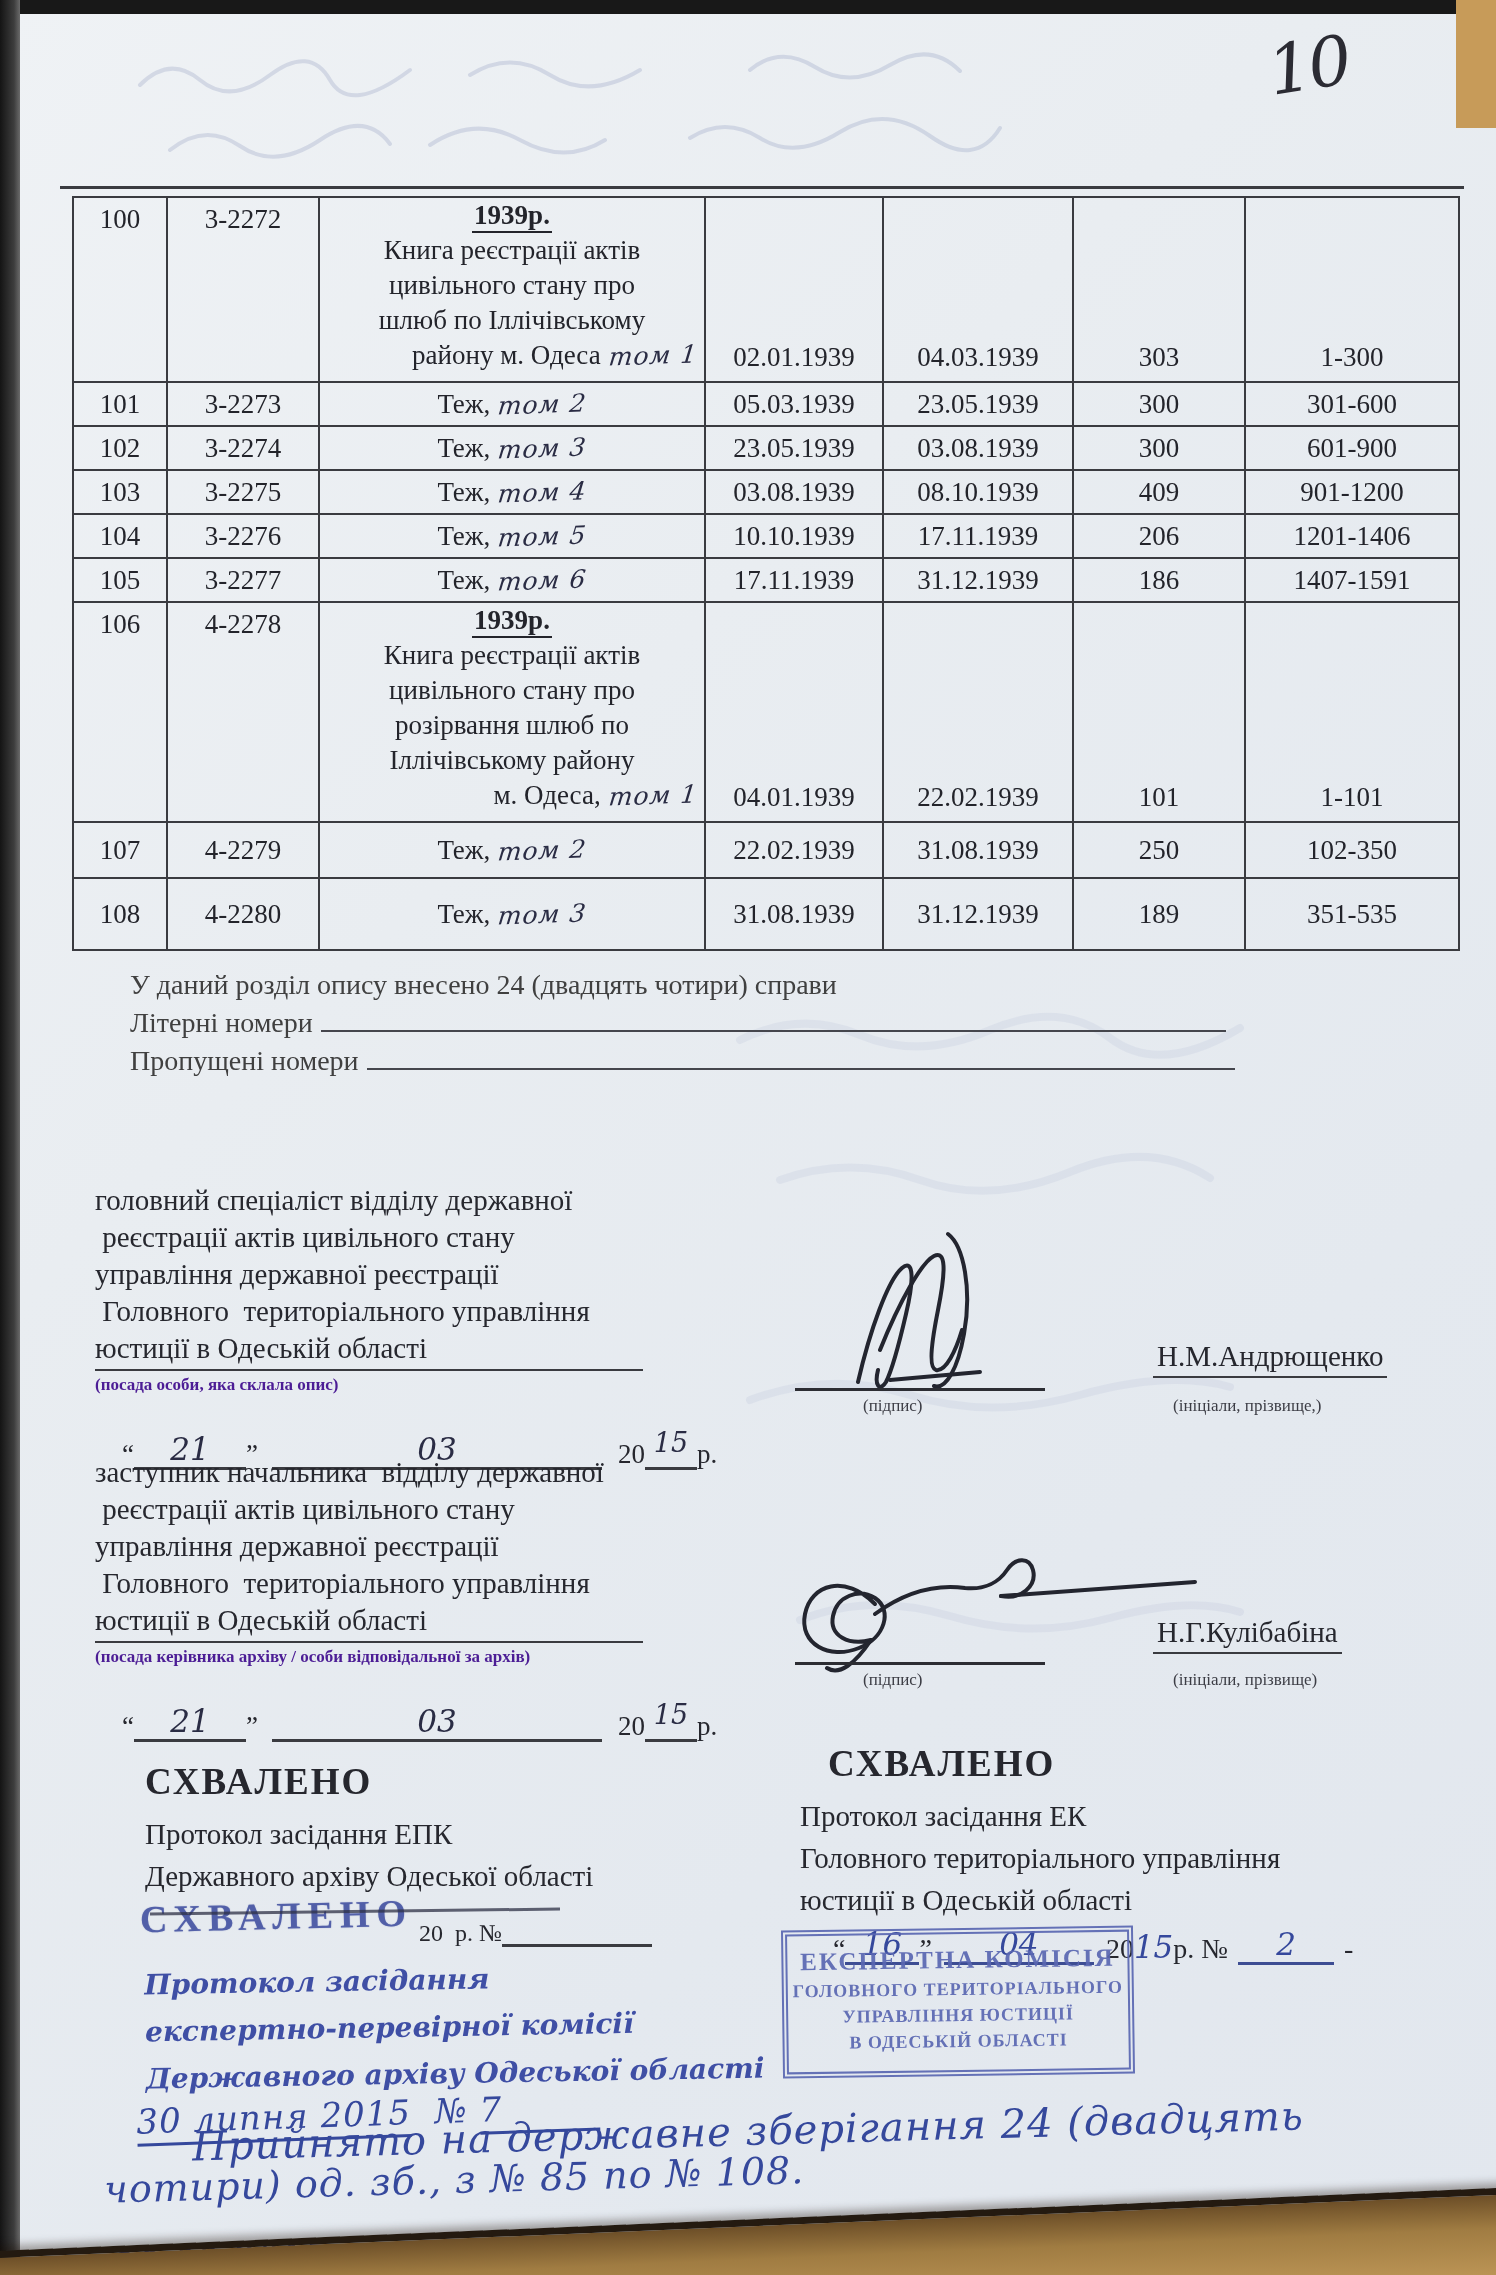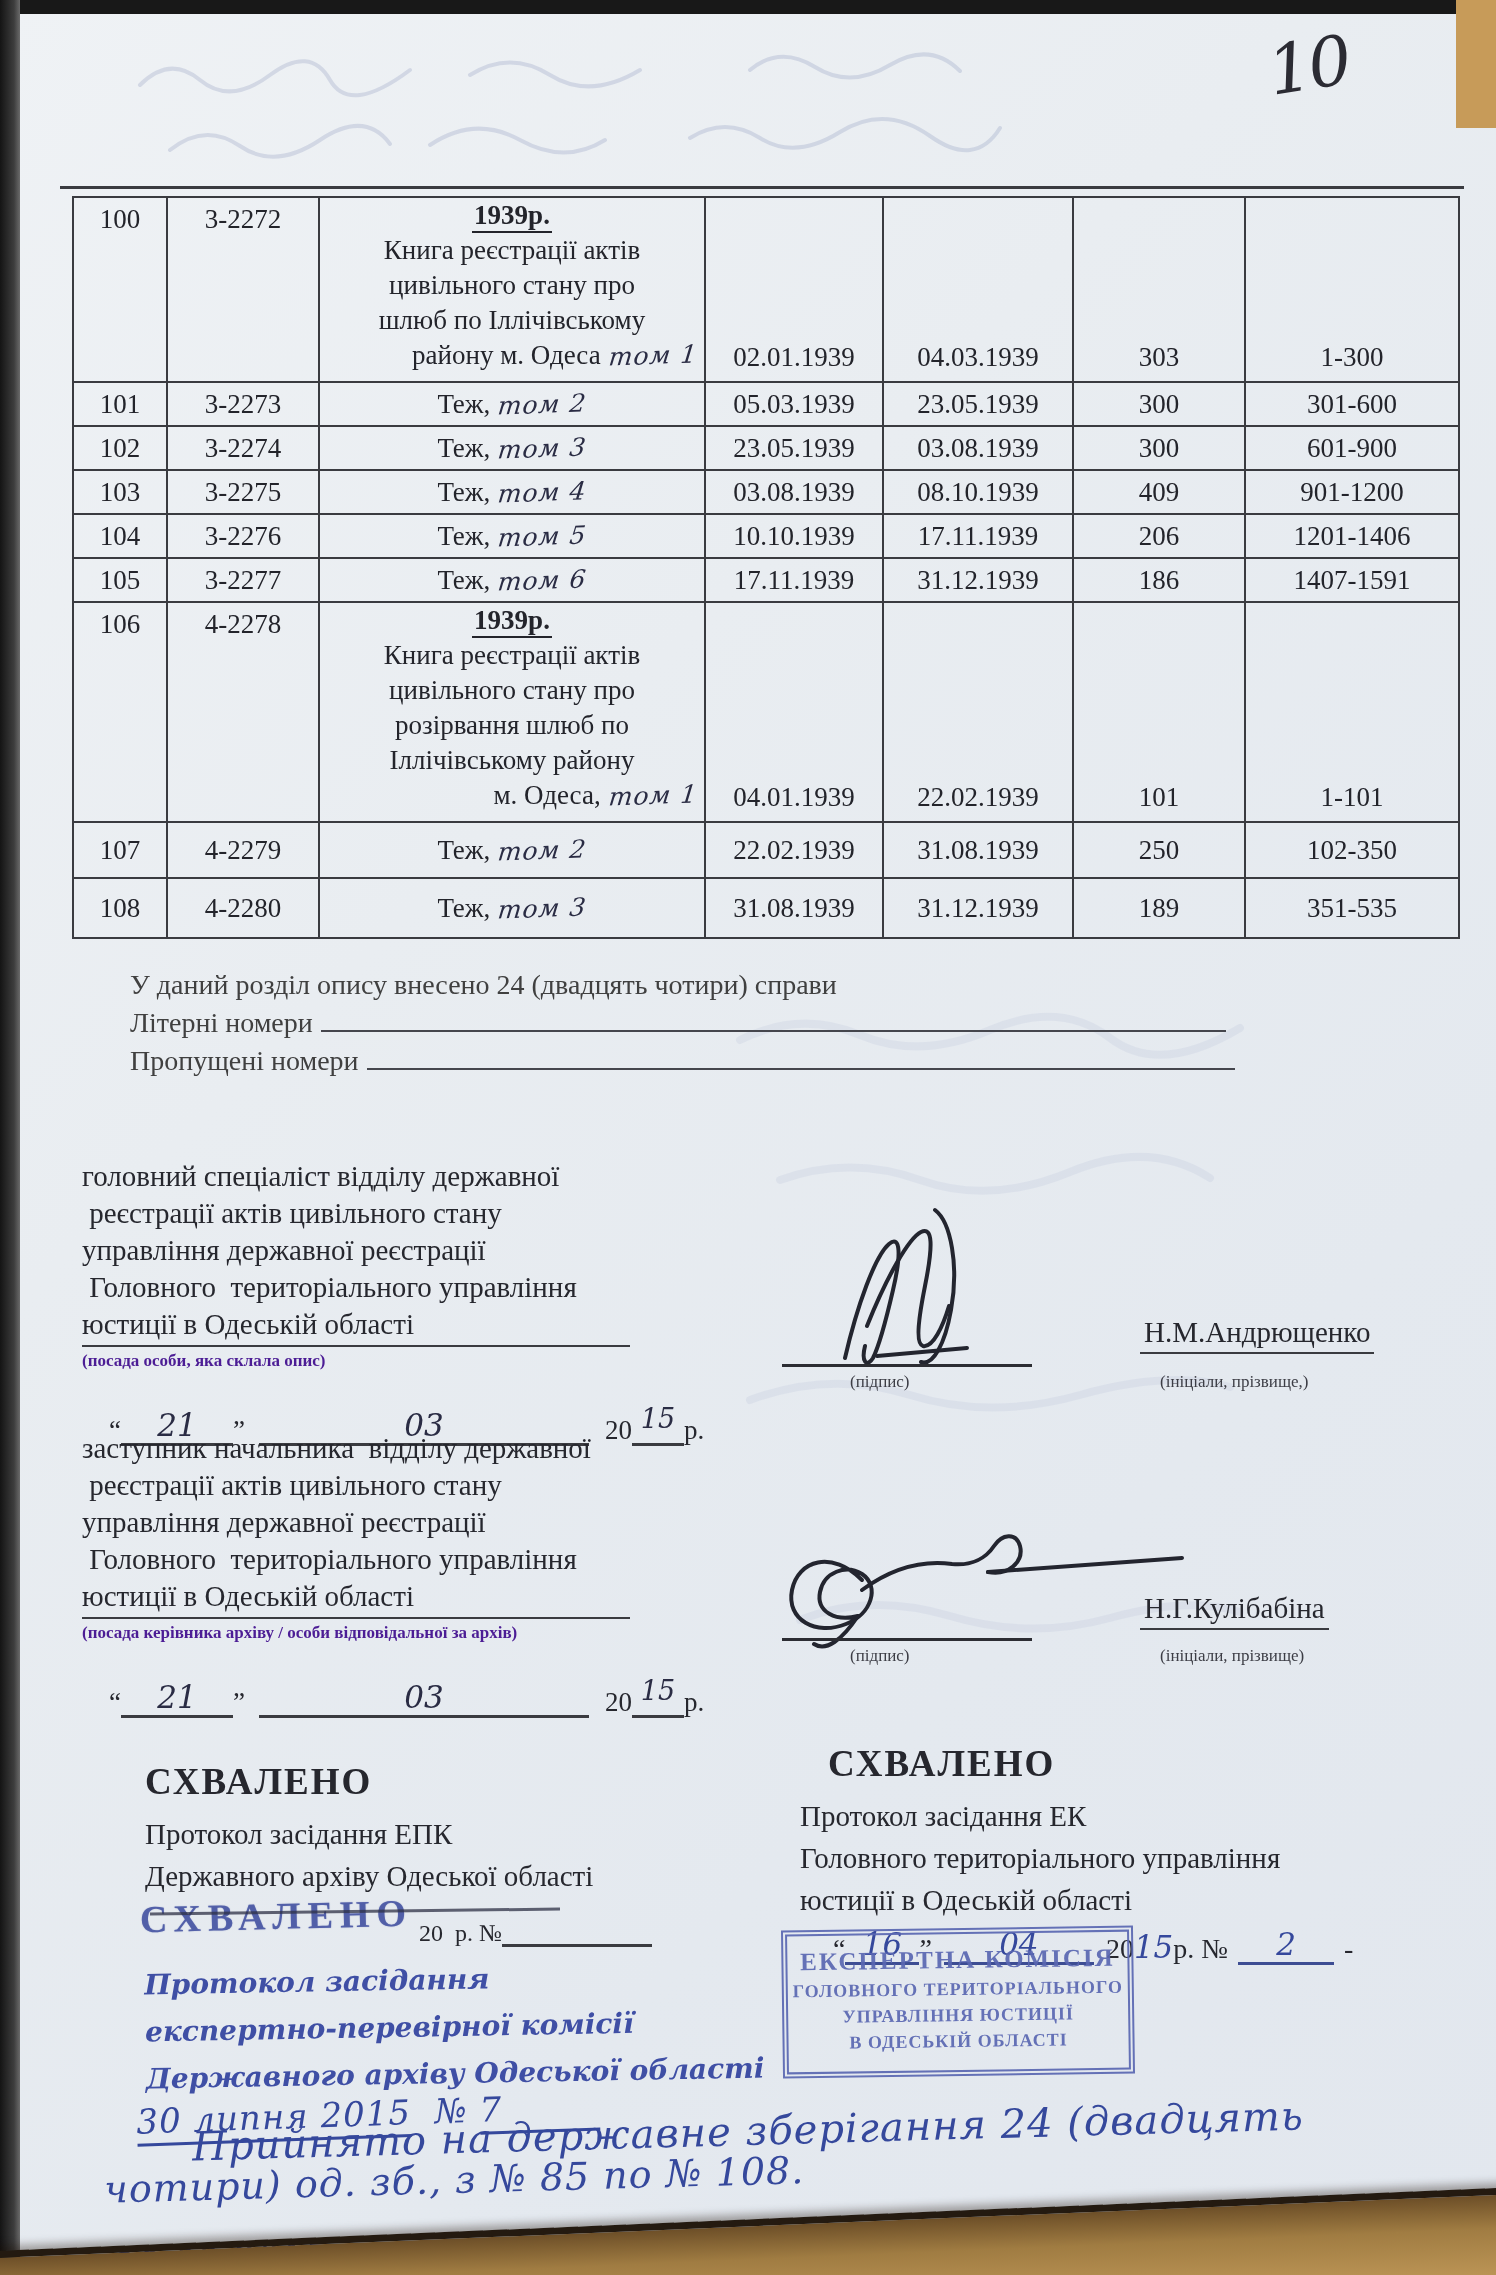--- a/index.html
+++ b/index.html
@@ -31,37 +31,37 @@
     position:absolute; left:1268px; top:26px;
     font-family:"DejaVu Serif", serif; font-style:italic;
     font-size:68px; color:#2b2b33; transform:rotate(-9deg); letter-spacing:-3px;
   }
   
   .table-top-line { position:absolute; left:60px; top:186px; width:1404px; border-top:3px solid #3a3b40; }
   .doc-table { position:absolute; left:72px; top:196px; border-collapse:collapse; color:#23242b; }
   .doc-table td { border:2px solid #3a3b40; text-align:center; font-size:27px; padding:0 5px; vertical-align:middle; }
   tr.single td { height:44px; }
   tr.r107 td { height:56px; }
-  tr.r108 td { height:60px; }
+  tr.r108 td { height:72px; }
   tr.tall td { vertical-align:bottom; padding-bottom:8px; }
   tr.tall td.c-top { vertical-align:top; padding-top:6px; }
   tr.r100 td { height:182px; }
   tr.r106 td { height:204px; }
   .c-title { text-align:center; }
   .t-line { line-height:35px; font-size:27px; }
   .year-u { font-weight:bold; border-bottom:2px solid #23242b; padding:0 2px 1px; }
   .t-last { text-align:right; padding-right:2px; }
   .hw { font-family:"DejaVu Serif", serif; font-style:italic; color:#2a2c44; }
   .hw-tom { display:inline-block; font-size:25px; margin-left:8px; transform:skewX(-8deg) rotate(-2deg); letter-spacing:1px; }
   
   .summary { position:absolute; left:130px; top:966px; width:1260px; font-size:28px; color:#404040; }
   .summary div { line-height:38px; }
   .fill-line { display:inline-block; border-bottom:2px solid #45464d; height:26px; vertical-align:baseline; margin-left:8px; }
   
-  .sig-block { position:absolute; left:82px; width:1390px; height:270px; font-size:29px; color:#26272e; }
+  .sig-block { position:absolute; left:95px; width:1390px; height:270px; font-size:29px; color:#26272e;margin-top:24px; }
   #block1 { top:1158px; }
   #block2 { top:1430px; }
   .sb-line { line-height:37px; white-space:pre; }
   .u-role { display:inline-block; border-bottom:2px solid #3a3b40; width:548px; padding-bottom:2px; }
   .sb-caption { font-size:17px; color:#4c1d95; margin-top:4px;font-weight:bold; }
   .sb-date { position:absolute; left:0; top:218px; font-size:27px; white-space:pre; }
   .seg { display:inline-block; border-bottom:3px solid #3a3b40; text-align:center; vertical-align:bottom; }
   .seg-day { width:112px; }
   .seg-month { width:330px; margin-left:14px; margin-right:16px; }
   .seg-yr { width:52px; }

